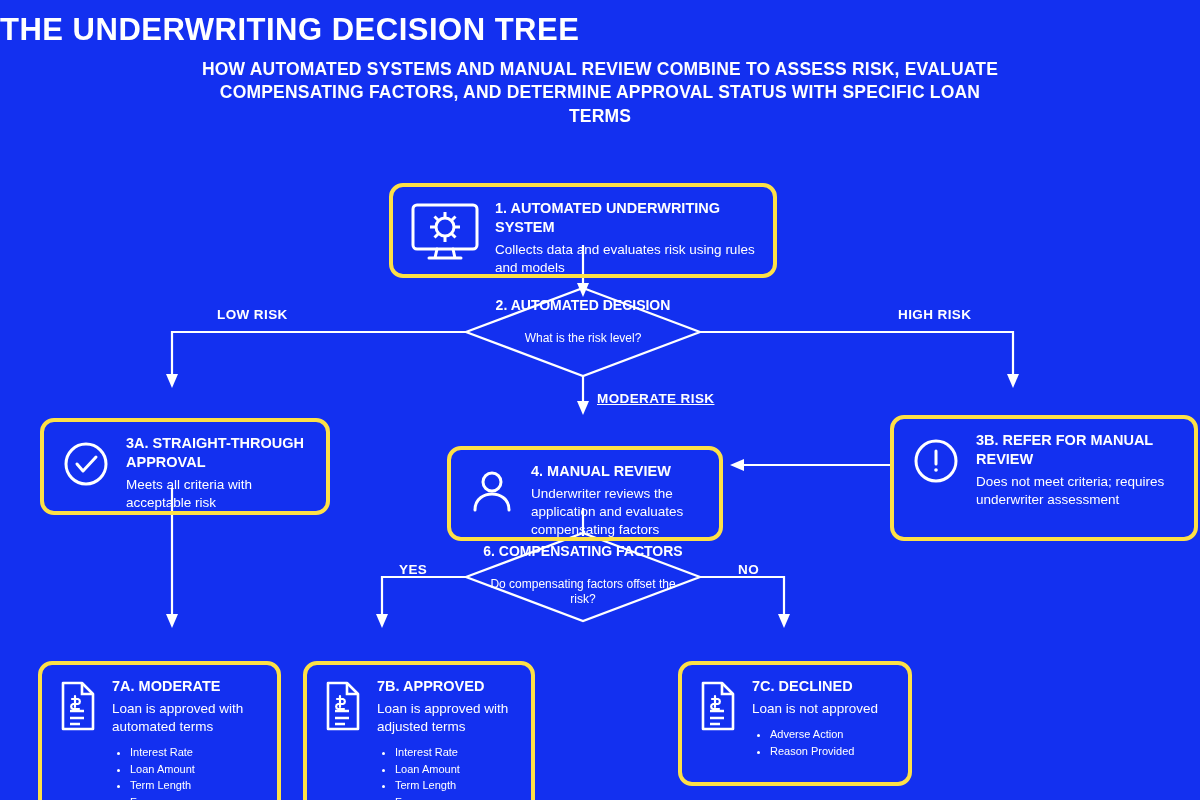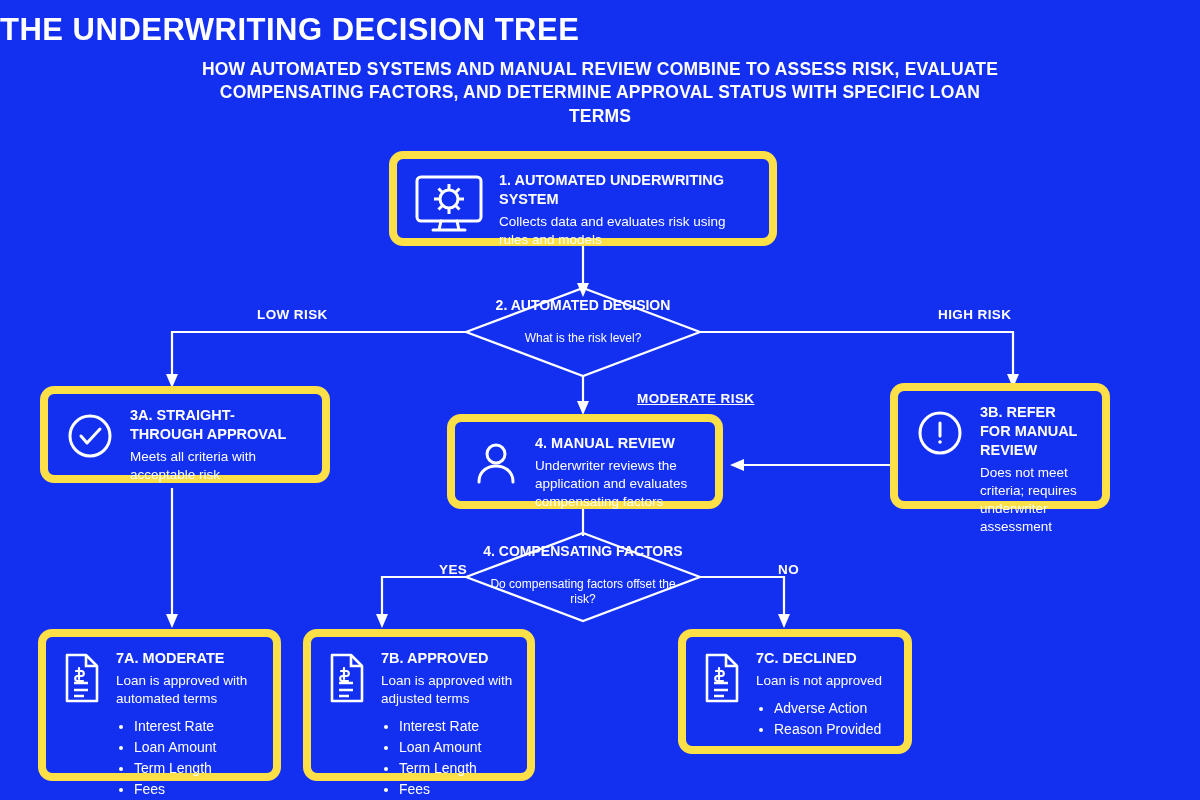--- a/index.html
+++ b/index.html
@@ -43,26 +43,27 @@
     top: 58px;
     width: 820px;
     text-align: center;
     font-size: 17.5px;
     font-weight: bold;
     line-height: 1.33;
     letter-spacing: 0.2px;
   }
   .node {
     position: absolute;
-    border: 8px solid #fde047;
+    border: 4px solid #fde047;
     border-radius: 14px;
     box-sizing: border-box;
     display: flex;
     align-items: flex-start;
     padding: 12px 14px;
+    margin-top: 32px;
   }
   .node .icon {
     flex: 0 0 auto;
     margin-right: 12px;
     margin-top: 2px;
   }
   .node .body {
     flex: 1 1 auto;
   }
   .node .hdr {
@@ -71,21 +72,21 @@
     line-height: 1.3;
     margin-bottom: 4px;
   }
   .node .desc {
     font-size: 13.5px;
     line-height: 1.35;
   }
   .node ul {
     margin: 8px 0 0 0;
     padding-left: 18px;
-    font-size: 14px;
+    font-size: 11px;
     line-height: 1.5;
   }
   .node ul li {
     margin: 0;
   }
   .diamond-label {
     position: absolute;
     text-align: center;
     pointer-events: none;
   }
@@ -98,21 +99,20 @@
     font-size: 12px;
     line-height: 1.3;
     margin-top: 16px;
   }
   .edge-label {
     position: absolute;
     font-size: 13.5px;
     font-weight: bold;
     letter-spacing: 0.4px;
     white-space: nowrap;
-    margin-left: 40px;
   }
 </style>
 </head>
 <body style="background: rgb(19, 48, 240);">
 
 <div class="stage">
 
   <div class="title">THE UNDERWRITING DECISION TREE</div>
   <div class="subtitle">HOW AUTOMATED SYSTEMS AND MANUAL REVIEW COMBINE TO ASSESS RISK, EVALUATE COMPENSATING FACTORS, AND DETERMINE APPROVAL STATUS WITH SPECIFIC LOAN TERMS</div>
 
@@ -185,21 +185,21 @@
         <circle cx="28" cy="28" r="20"></circle>
         <path d="M19 28 L25 35 L38 21" stroke-linecap="round" stroke-linejoin="round"></path>
       </svg>
     </div>
     <div class="body">
       <div class="hdr">3A. STRAIGHT-THROUGH APPROVAL</div>
       <div class="desc">Meets all criteria with acceptable risk</div>
     </div>
   </div>
 
-  <div class="node" style="left:890px; top:383px; width:220px; height:126px;">
+  <div class="node" style="left:890px; top:383px; width:308px; height:126px;">
     <div class="icon">
       <svg width="56" height="56" viewBox="0 0 56 56" fill="none" stroke="#ffffff" stroke-width="3">
         <circle cx="28" cy="28" r="20"></circle>
         <path d="M28 18 L28 31" stroke-linecap="round"></path>
         <circle cx="28" cy="37" r="1.8" fill="#ffffff" stroke="none"></circle>
       </svg>
     </div>
     <div class="body">
       <div class="hdr">3B. REFER FOR MANUAL REVIEW</div>
       <div class="desc">Does not meet criteria; requires underwriter assessment</div>
@@ -213,21 +213,21 @@
         <path d="M10 46 C10 34 20 30 27 30 C34 30 44 34 44 46" stroke-linecap="round"></path>
       </svg>
     </div>
     <div class="body">
       <div class="hdr">4. MANUAL REVIEW</div>
       <div class="desc">Underwriter reviews the application and evaluates compensating factors</div>
     </div>
   </div>
 
   <div class="diamond-label" style="left:483px; top:543px; width:200px;">
-    <div class="hdr">4. COMPENSATING FACTORS</div>
+    <div class="hdr">6. COMPENSATING FACTORS</div>
     <div class="desc">Do compensating factors offset the risk?</div>
   </div>
 
   <div class="node" style="left:38px; top:629px; width:243px; height:152px;">
     <div class="icon">
       <svg width="44" height="54" viewBox="0 0 44 54" fill="none" stroke="#ffffff" stroke-width="2.6">
         <path d="M7 4 H26 L37 15 V50 H7 Z" stroke-linejoin="round"></path>
         <path d="M26 4 V15 H37"></path>
         <path d="M14 32 H28 M14 39 H28 M14 45 H24"></path>
         <path d="M19 17 V28 M16 20 h6 a2.6 2.6 0 0 1 0 5 h-5 a2.6 2.6 0 0 0 0 5 h6" stroke-width="2.2" stroke-linecap="round"></path>

